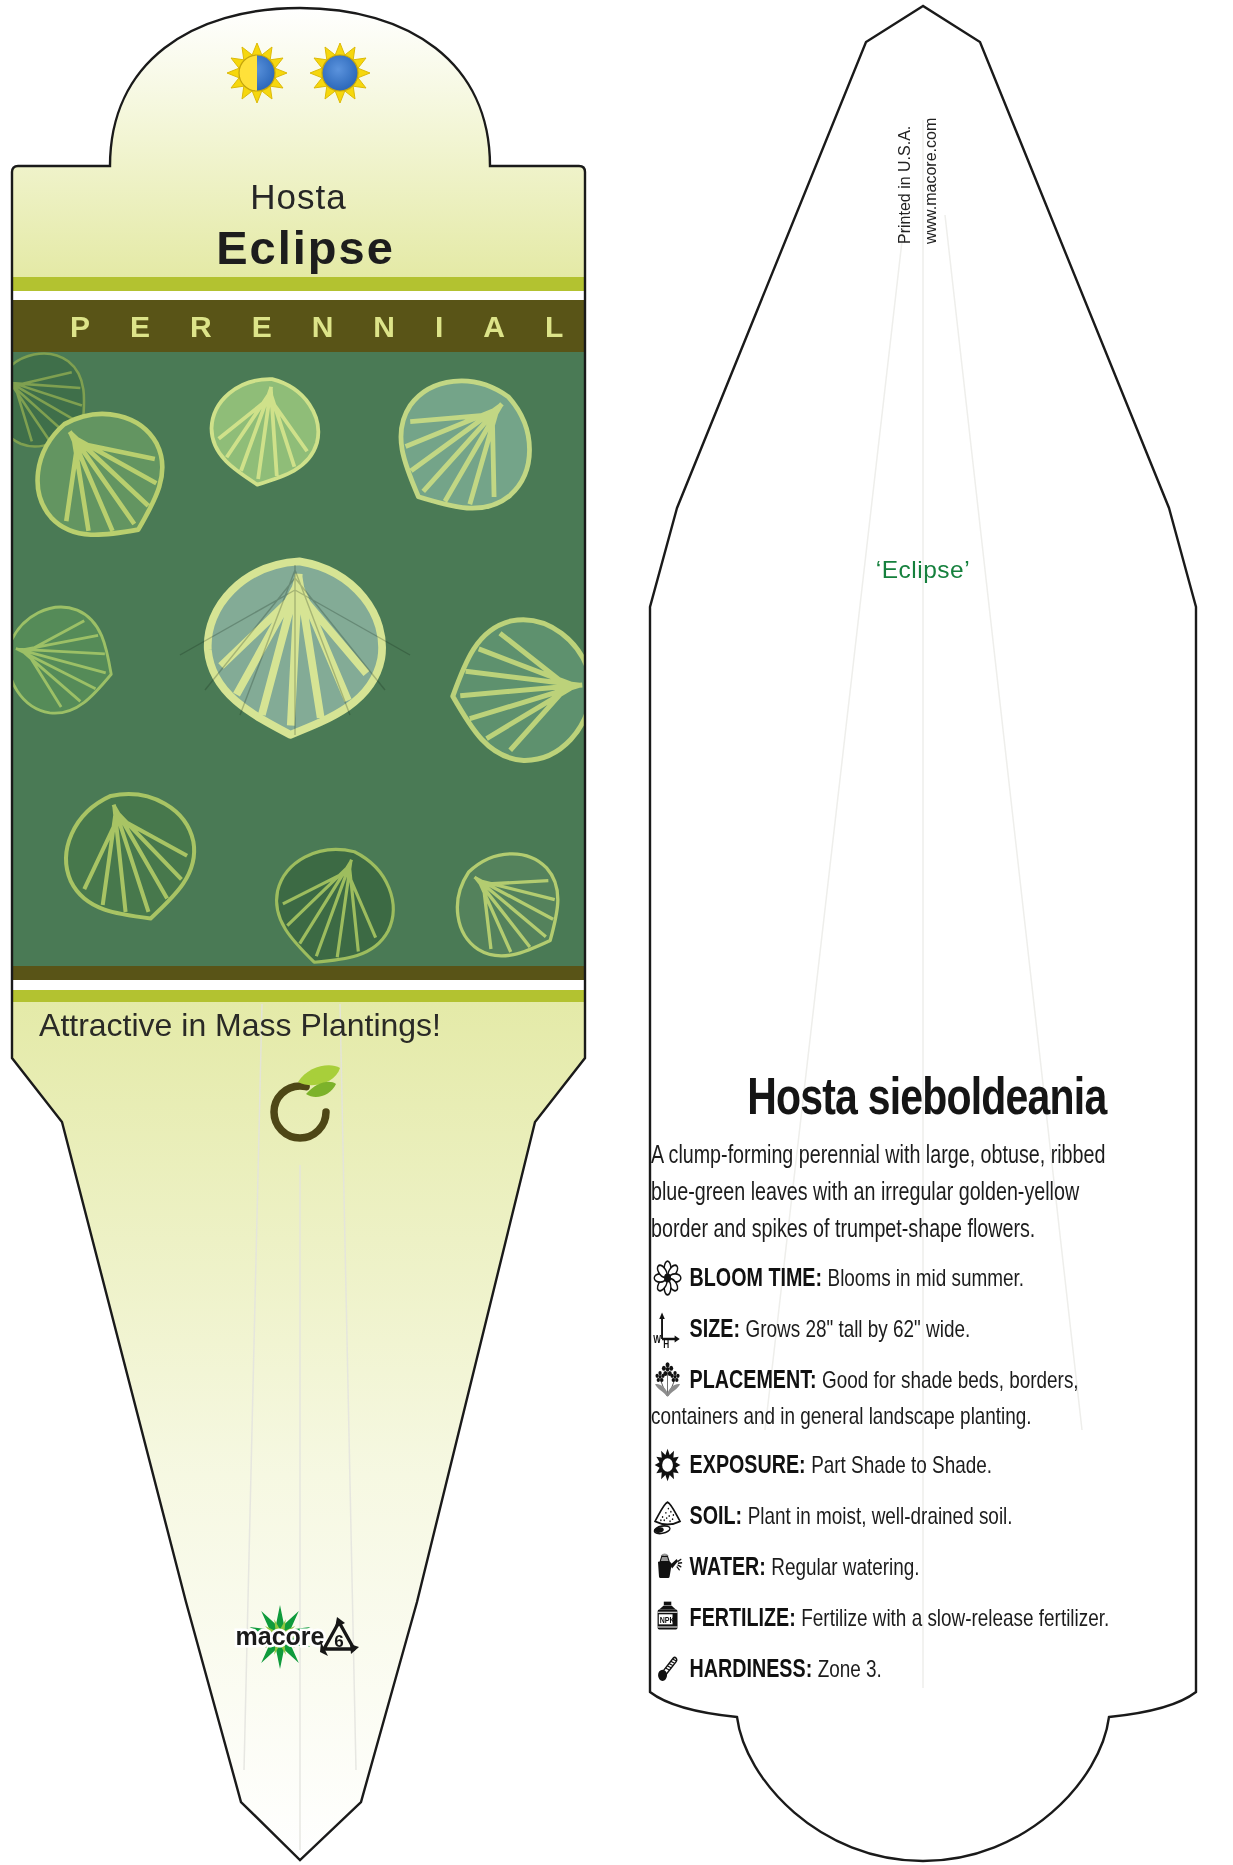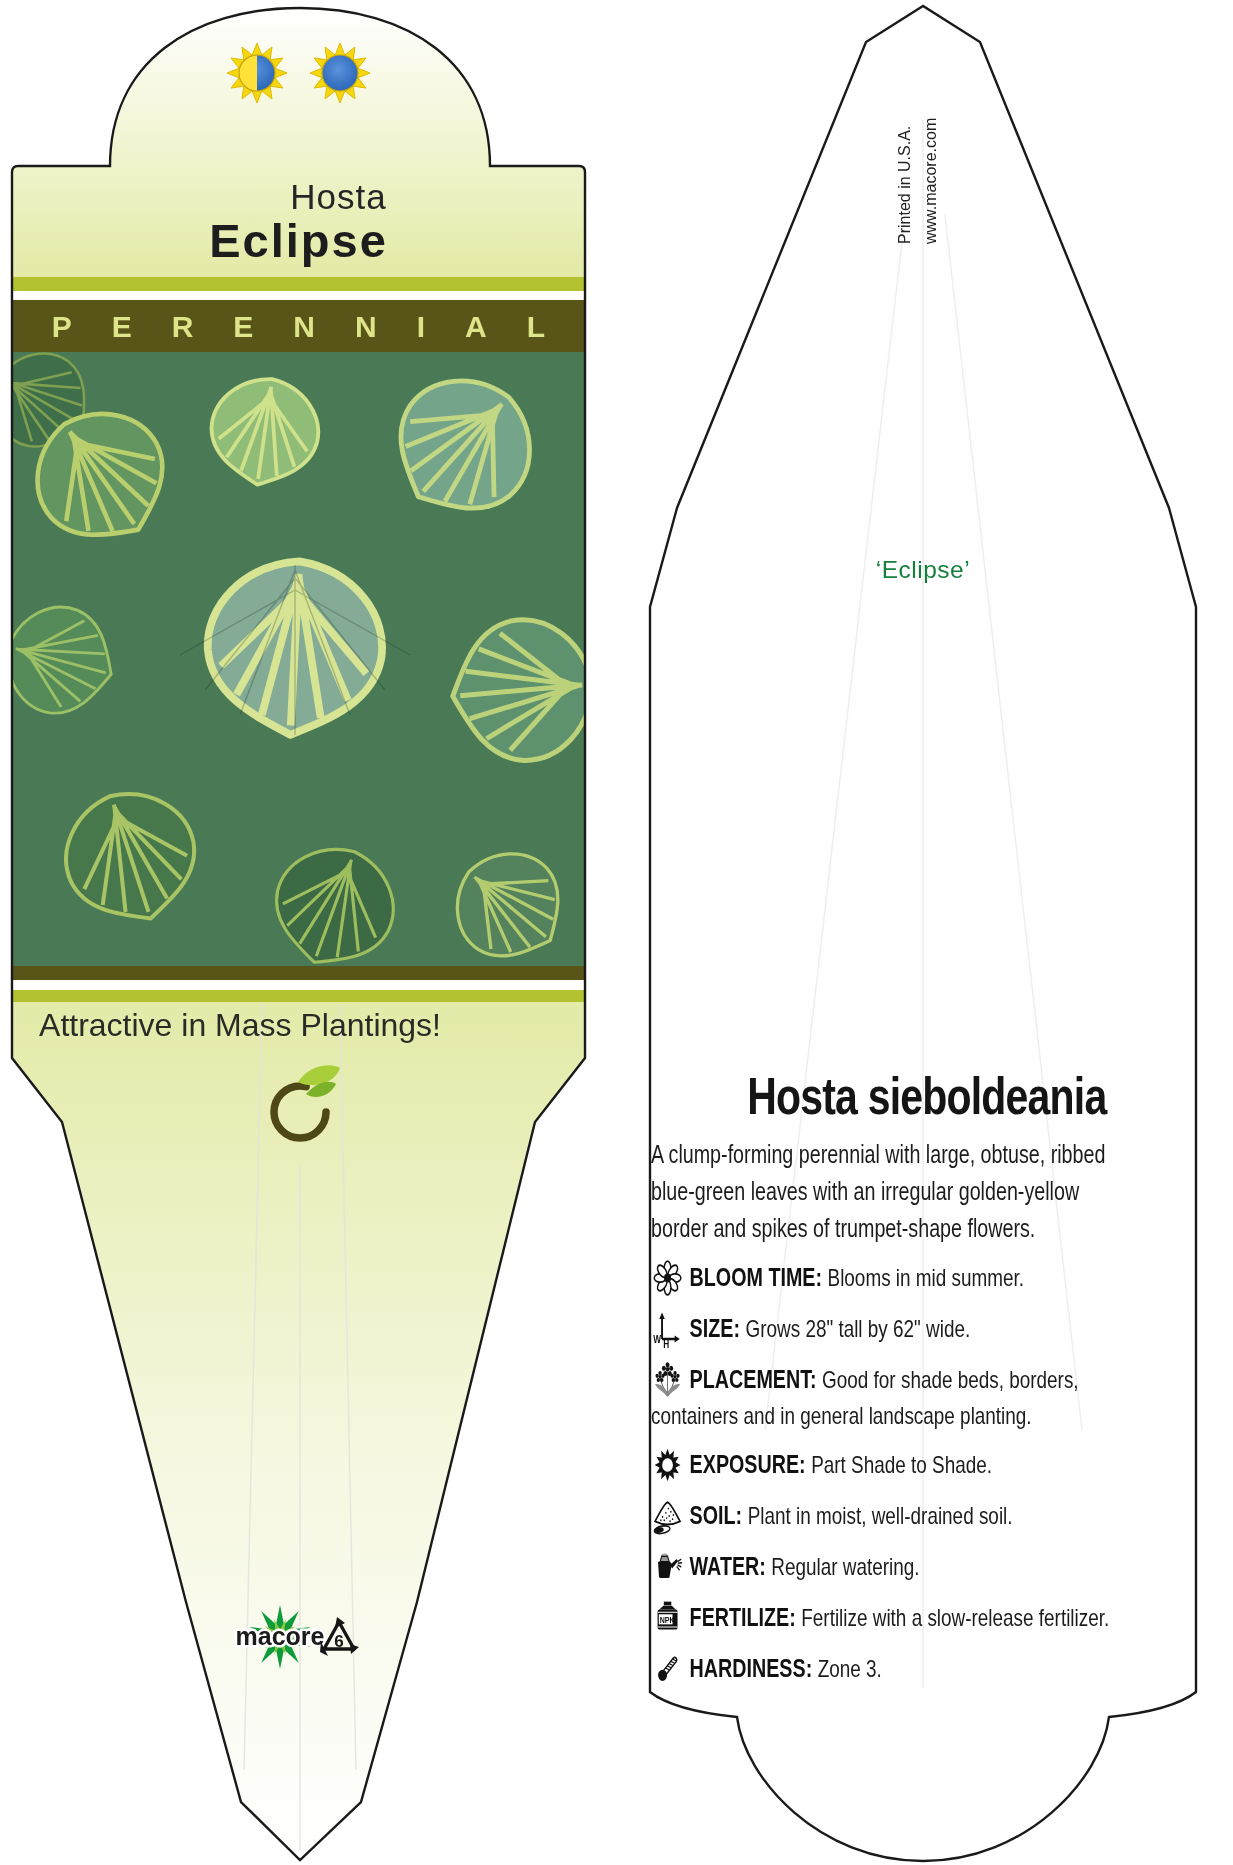--- a/index.html
+++ b/index.html
@@ -2,26 +2,26 @@
 <html><head>
 <meta charset="utf-8">
 <style>
   html,body{margin:0;padding:0;background:#ffffff;}
   .canvas{position:relative;width:1233px;height:1865px;background:#fff;overflow:hidden;
           font-family:"Liberation Sans",sans-serif;color:#1f1f1f;}
   .abs{position:absolute;}
   .ctr{text-align:center;}
   
   .genus{left:12px;top:176px;width:573px;height:42px;line-height:42px;font-size:35px;
-         letter-spacing:1px;color:#262626;margin-left:40px;}
-  .variety{left:12px;top:215px;width:573px;height:52px;line-height:52px;font-size:47px;
-           font-weight:bold;letter-spacing:2px;color:#1d1d1d;}
+         letter-spacing:1px;color:#262626;}
+  .variety{left:12px;top:222px;width:573px;height:52px;line-height:52px;font-size:47px;
+           font-weight:bold;letter-spacing:2px;color:#1d1d1d;padding-left:7px;}
   .banner{left:12px;top:299px;width:573px;height:53px;line-height:55px;font-size:30px;
-          font-weight:600;color:#dde489;letter-spacing:40px;padding-left:36px;box-sizing:border-box;
-          text-align:right;white-space:nowrap;overflow:hidden;}
+          font-weight:600;color:#dde489;letter-spacing:40px;padding-left:58px;box-sizing:border-box;
+          text-align:left;white-space:nowrap;overflow:hidden;}
   .tagline{left:12px;top:1000px;width:456px;height:50px;line-height:50px;font-size:32px;
            color:#2a2a26;}
   
   .printedin{left:892px;top:84px;height:160px;writing-mode:vertical-rl;transform:rotate(180deg);
              font-size:16px;line-height:26px;color:#222;}
   .cultivar{left:650px;top:556px;width:546px;font-size:24.5px;line-height:28px;color:#15803d;
             letter-spacing:0.5px;}
   .back-body{left:651px;top:1066px;width:700px;transform:scaleX(0.788);transform-origin:0 0;}
   .back-heading{font-size:52px;font-weight:bold;letter-spacing:-1px;color:#151515;
                 text-align:center;margin:0 0 10px 0;}

